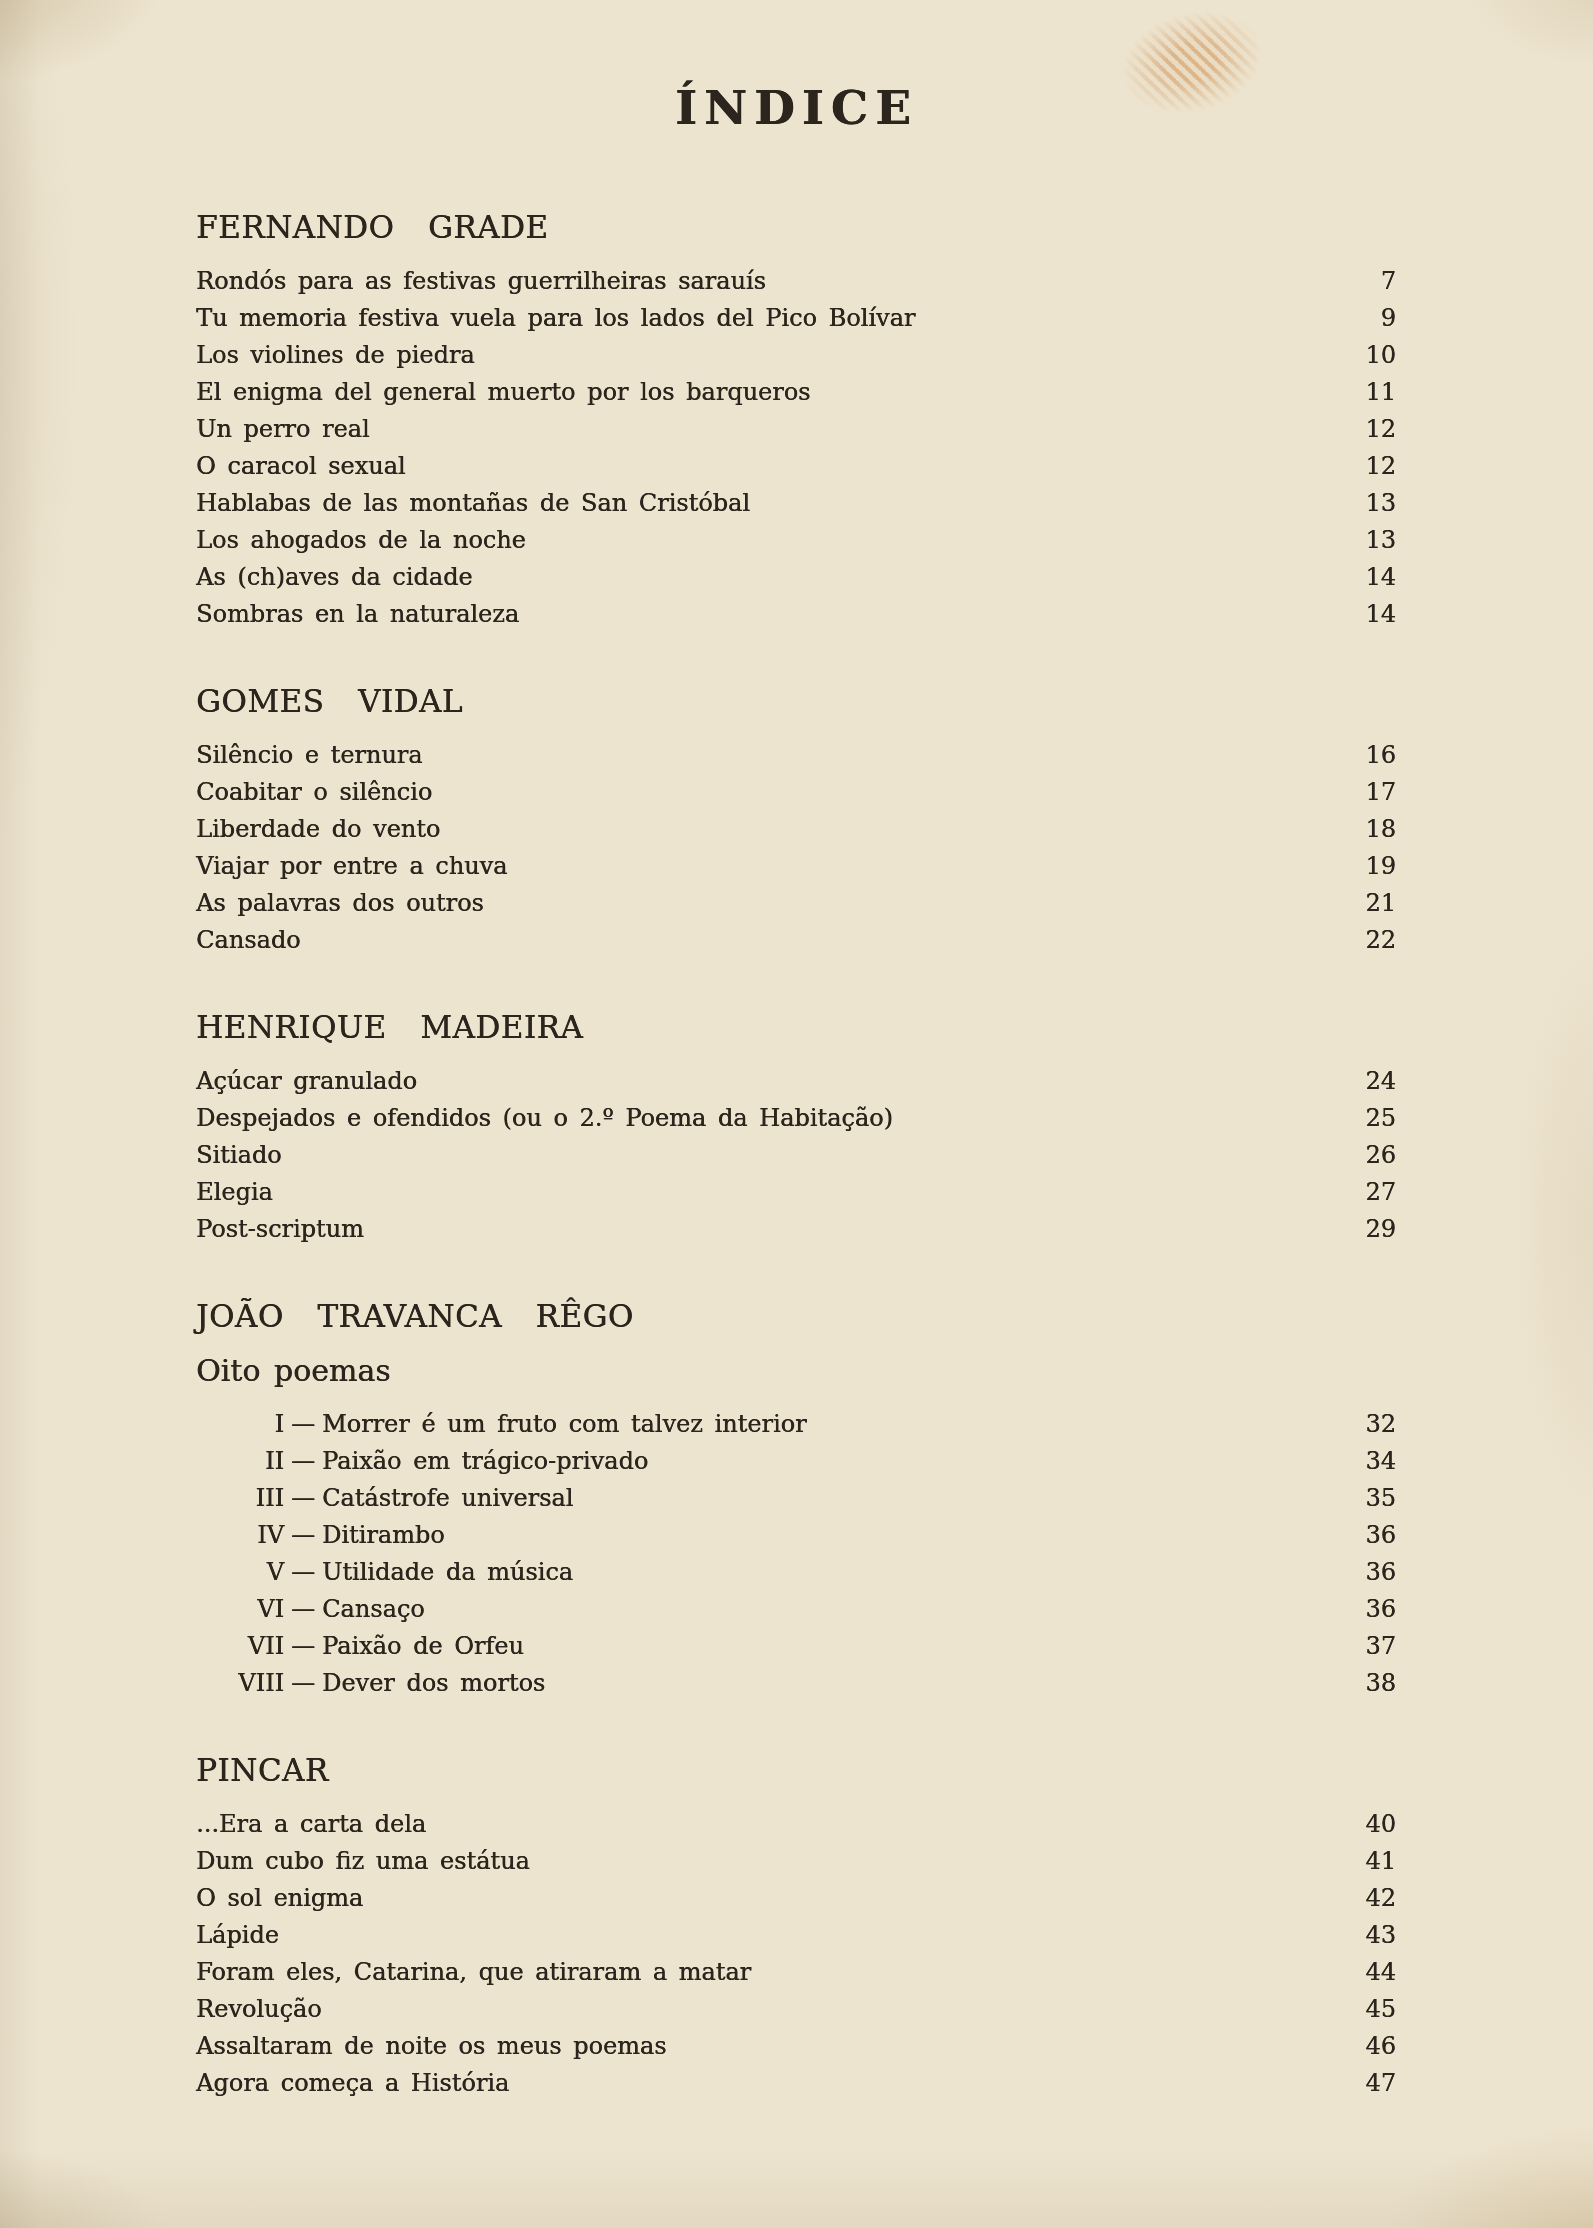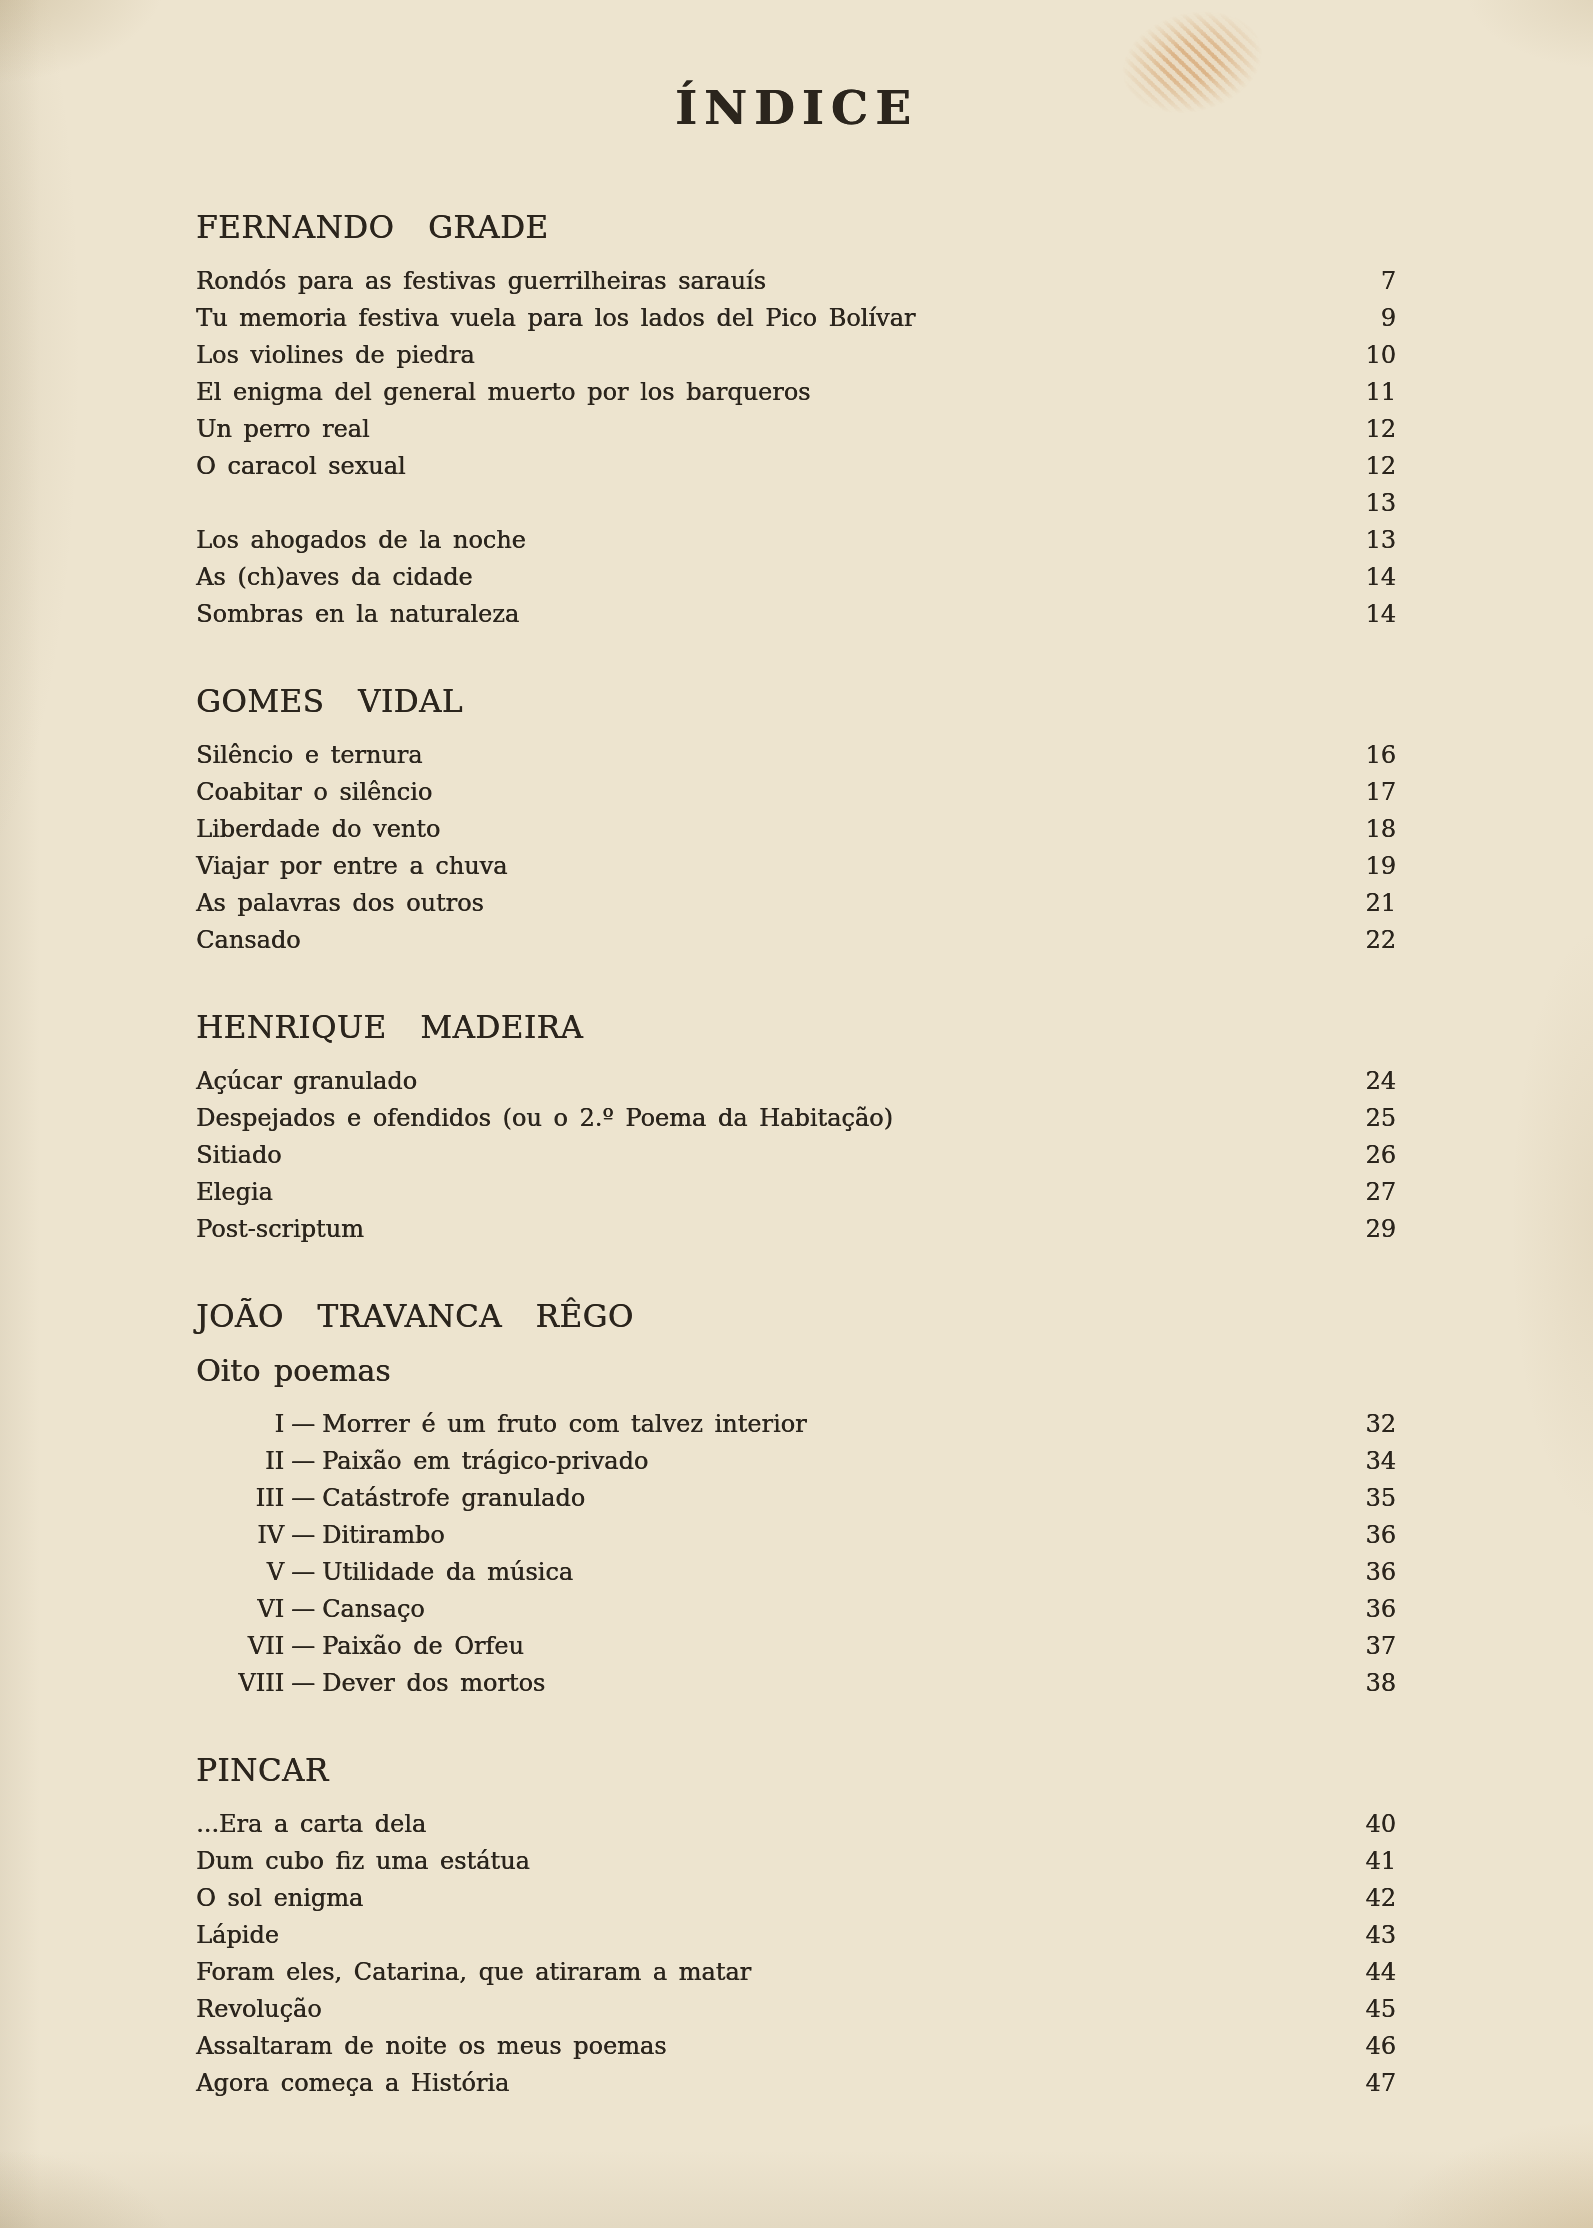--- a/index.html
+++ b/index.html
@@ -112,20 +112,21 @@
   </div>
 
   <div class="entry">
 
     <span class="entry-title">O caracol sexual</span>
     <span class="entry-page">12</span>
   </div>
 
   <div class="entry">
 
+    <span class="entry-title">Hablabas de las montañas de San Cristóbal</span>
     <span class="entry-page">13</span>
   </div>
 
   <div class="entry">
 
     <span class="entry-title">Los ahogados de la noche</span>
     <span class="entry-page">13</span>
   </div>
 
   <div class="entry">
@@ -234,21 +235,21 @@
   <div class="entry">
     <span class="roman">II</span>
     <span class="dash">—</span>
     <span class="entry-title">Paixão em trágico-privado</span>
     <span class="entry-page">34</span>
   </div>
 
   <div class="entry">
     <span class="roman">III</span>
     <span class="dash">—</span>
-    <span class="entry-title">Catástrofe granulado</span>
+    <span class="entry-title">Catástrofe universal</span>
     <span class="entry-page">35</span>
   </div>
 
   <div class="entry">
     <span class="roman">IV</span>
     <span class="dash">—</span>
     <span class="entry-title">Ditirambo</span>
     <span class="entry-page">36</span>
   </div>
 

